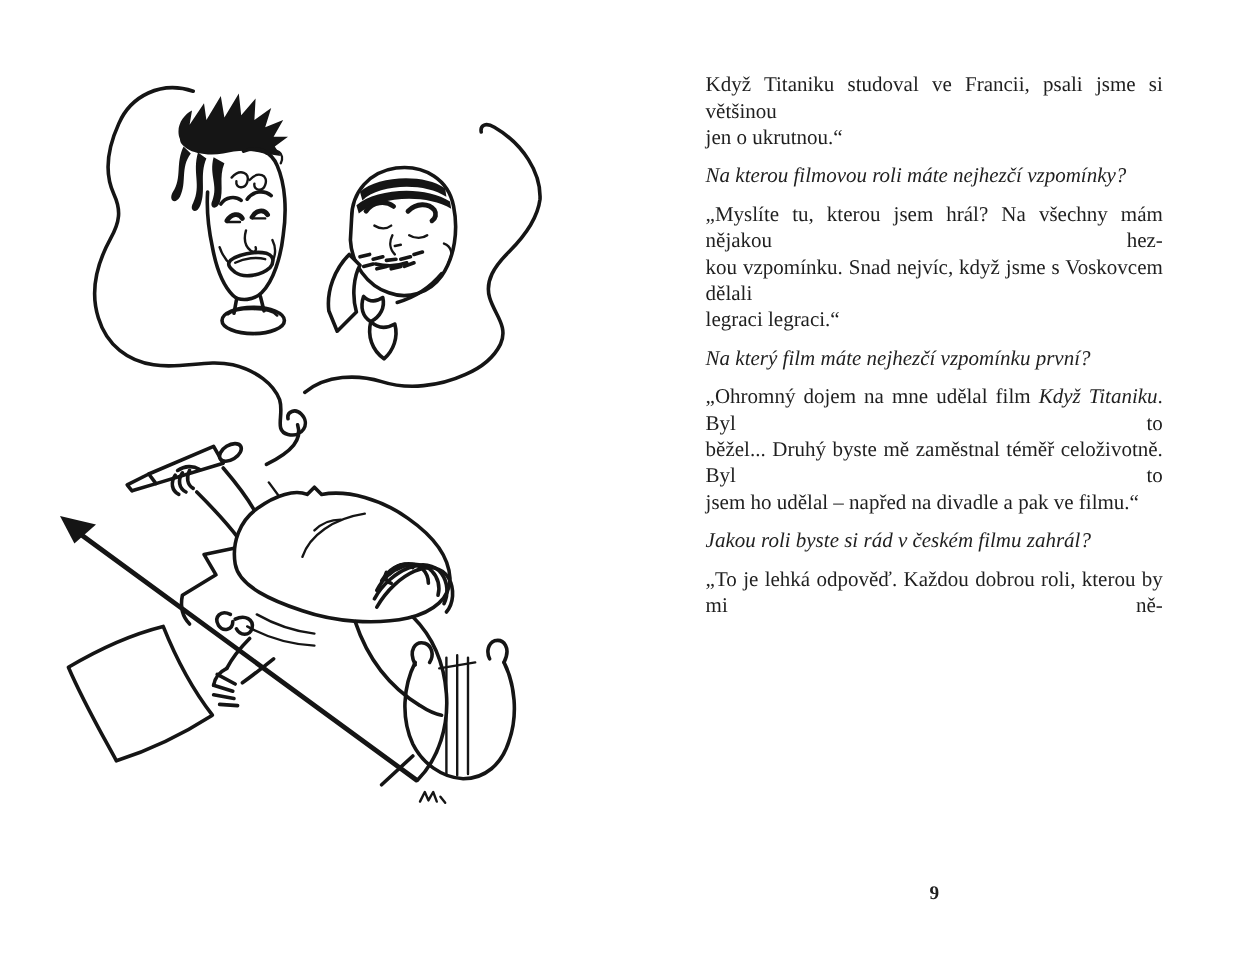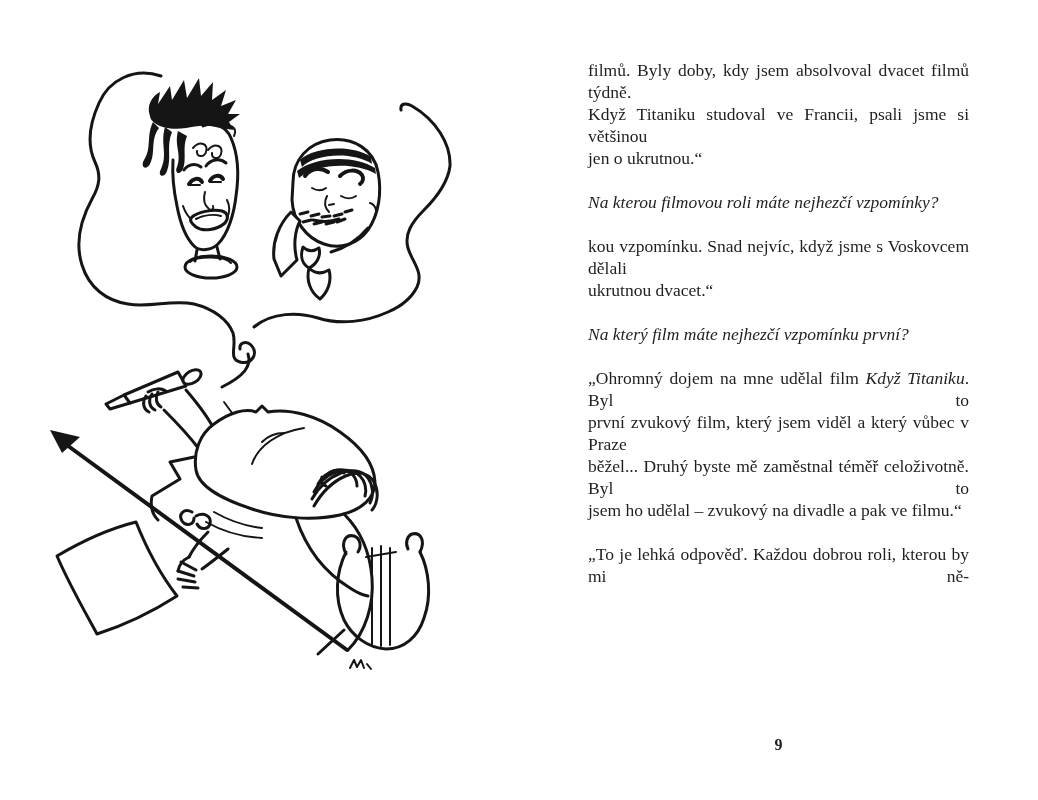--- a/index.html
+++ b/index.html
@@ -12,21 +12,21 @@
     stroke:#151515;stroke-width:3;fill:none;stroke-linecap:round;stroke-linejoin:round;
   }
   .illustration .ink-fill{fill:#151515;stroke:none;}
   .illustration .paper-fill{fill:#ffffff;stroke:#151515;}
   .illustration .thin{stroke-width:2;}
   .illustration .thick{stroke-width:4;}
   .text-column{
     position:absolute;left:588px;top:59px;width:381px;
     font-size:17.5px;line-height:22px;
   }
-  .block + .block{margin-top:22px;}
+  .block + .block{margin-top:10px;}
   .block.question{font-style:italic;}
   .line{white-space:nowrap;}
   .line.just{white-space:normal;text-align:justify;text-align-last:justify;}
   .page-number{
     position:absolute;left:588px;top:736px;width:381px;text-align:center;
     font-weight:bold;font-size:16px;
   }
 </style>
 </head>
 <body>
@@ -153,38 +153,40 @@
     <path d="M346,552 C336,572 334,598 344,620 C352,636 368,648 386,649 C404,649 418,637 424,618 C432,596 429,570 420,552"></path>
     <path class="thin" d="M372,548 L372,645 M381,546 L381,646 M390,548 L390,645"></path>
     <path class="thin" d="M366,557 L396,552"></path>
   </g>
 
   <path class="thin" d="M350,668 L354,660 L357,667 L361,660 L364,668 M367,664 L371,669"></path>
 </svg>
 
 <div class="text-column">
     <div class="block body">
-      <div class="line just">filmů. Byly doby, kdy jsem absolvoval dvacet filmů týdně.</div>
       <div class="line just">Když Titaniku studoval ve Francii, psali jsme si většinou</div>
       <div class="line">jen o ukrutnou.“</div>
     </div>
     <div class="block question">
       <div class="line">Na kterou filmovou roli máte nejhezčí vzpomínky?</div>
     </div>
     <div class="block answer">
+      <div class="line just">„Myslíte tu, kterou jsem hrál? Na všechny mám nějakou hez-</div>
       <div class="line just">kou vzpomínku. Snad nejvíc, když jsme s Voskovcem dělali</div>
-      <div class="line">ukrutnou dvacet.“</div>
+      <div class="line">legraci legraci.“</div>
     </div>
     <div class="block question">
       <div class="line">Na který film máte nejhezčí vzpomínku první?</div>
     </div>
     <div class="block answer">
       <div class="line just">„Ohromný dojem na mne udělal film <i>Když Titaniku</i>. Byl to</div>
-      <div class="line just">první zvukový film, který jsem viděl a který vůbec v Praze</div>
       <div class="line just">běžel... Druhý byste mě zaměstnal téměř celoživotně. Byl to</div>
-      <div class="line">jsem ho udělal – zvukový na divadle a pak ve filmu.“</div>
+      <div class="line">jsem ho udělal – napřed na divadle a pak ve filmu.“</div>
+    </div>
+    <div class="block question">
+      <div class="line">Jakou roli byste si rád v českém filmu zahrál?</div>
     </div>
     <div class="block answer">
       <div class="line just">„To je lehká odpověď. Každou dobrou roli, kterou by mi ně-</div>
     </div>
   </div>
 
 <div class="page-number">9</div>
 
 </body></html>

